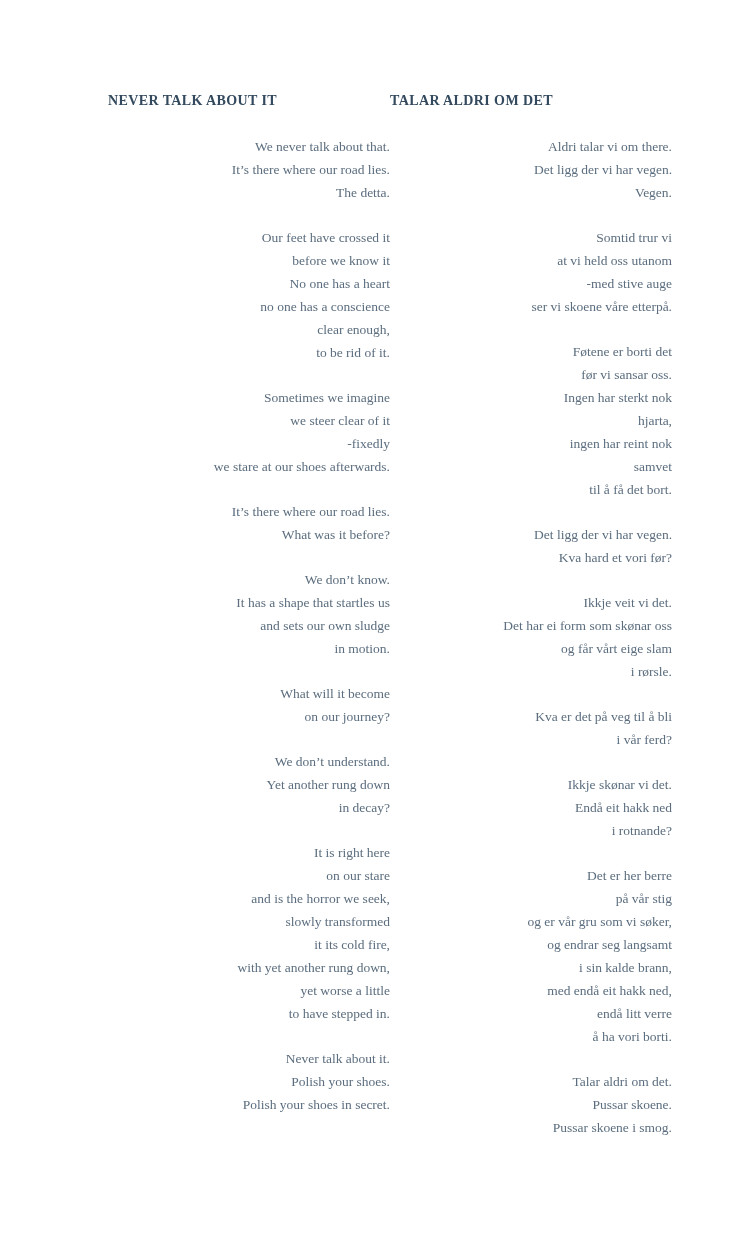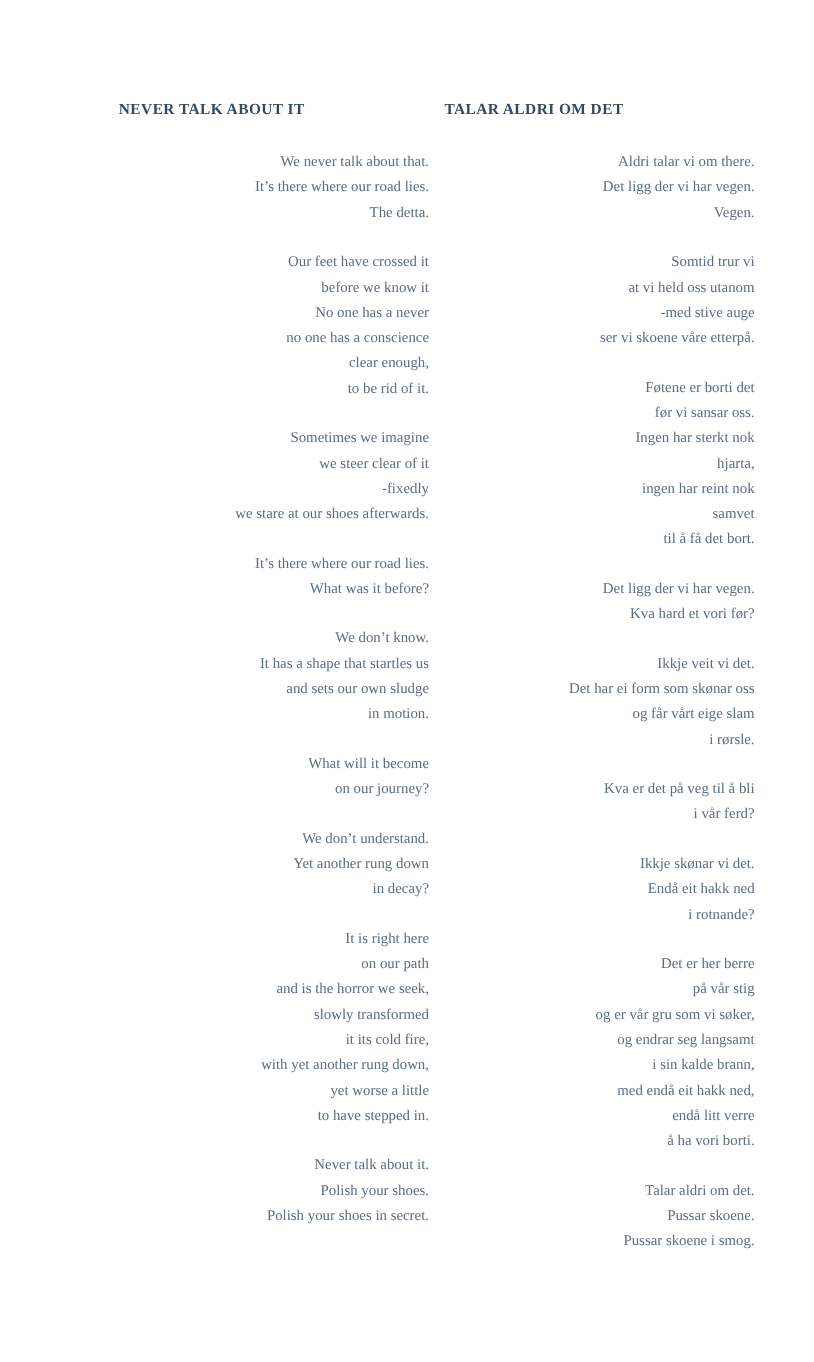--- a/index.html
+++ b/index.html
@@ -13,21 +13,20 @@
     overflow: hidden;
   }
   .page {
     width: 740px;
     height: 1238px;
     background: #ffffff;
     padding: 89px 40px 0 108px;
   }
   .poem-columns {
     display: flex;
-    gap: 14px;
   }
   .column {
     width: 282px;
     flex: 0 0 282px;
   }
   .column-title {
     font-size: 14px;
     font-weight: bold;
     letter-spacing: 0.4px;
     color: #33495d;
@@ -55,21 +54,21 @@
     <div class="column">
       <div class="column-title">NEVER TALK ABOUT IT</div>
     <div class="stanza">
           <p class="line">We never talk about that.</p>
           <p class="line">It’s there where our road lies.</p>
           <p class="line">The detta.</p>
         </div>
         <div class="stanza">
           <p class="line">Our feet have crossed it</p>
           <p class="line">before we know it</p>
-          <p class="line">No one has a never</p>
+          <p class="line">No one has a heart</p>
           <p class="line">no one has a conscience</p>
           <p class="line">clear enough,</p>
           <p class="line">to be rid of it.</p>
         </div>
         <div class="stanza">
           <p class="line">Sometimes we imagine</p>
           <p class="line">we steer clear of it</p>
           <p class="line">-fixedly</p>
           <p class="line">we stare at our shoes afterwards.</p>
         </div>
@@ -87,21 +86,21 @@
           <p class="line italic">What will it become</p>
           <p class="line italic">on our journey?</p>
         </div>
         <div class="stanza">
           <p class="line">We don’t understand.</p>
           <p class="line">Yet another rung down</p>
           <p class="line">in decay?</p>
         </div>
         <div class="stanza">
           <p class="line">It is right here</p>
-          <p class="line">on our path</p>
+          <p class="line">on our stare</p>
           <p class="line">and is the horror we seek,</p>
           <p class="line">slowly transformed</p>
           <p class="line">it its cold fire,</p>
           <p class="line">with yet another rung down,</p>
           <p class="line">yet worse a little</p>
           <p class="line">to have stepped in.</p>
         </div>
         <div class="stanza">
           <p class="line">Never talk about it.</p>
           <p class="line">Polish your shoes.</p>

